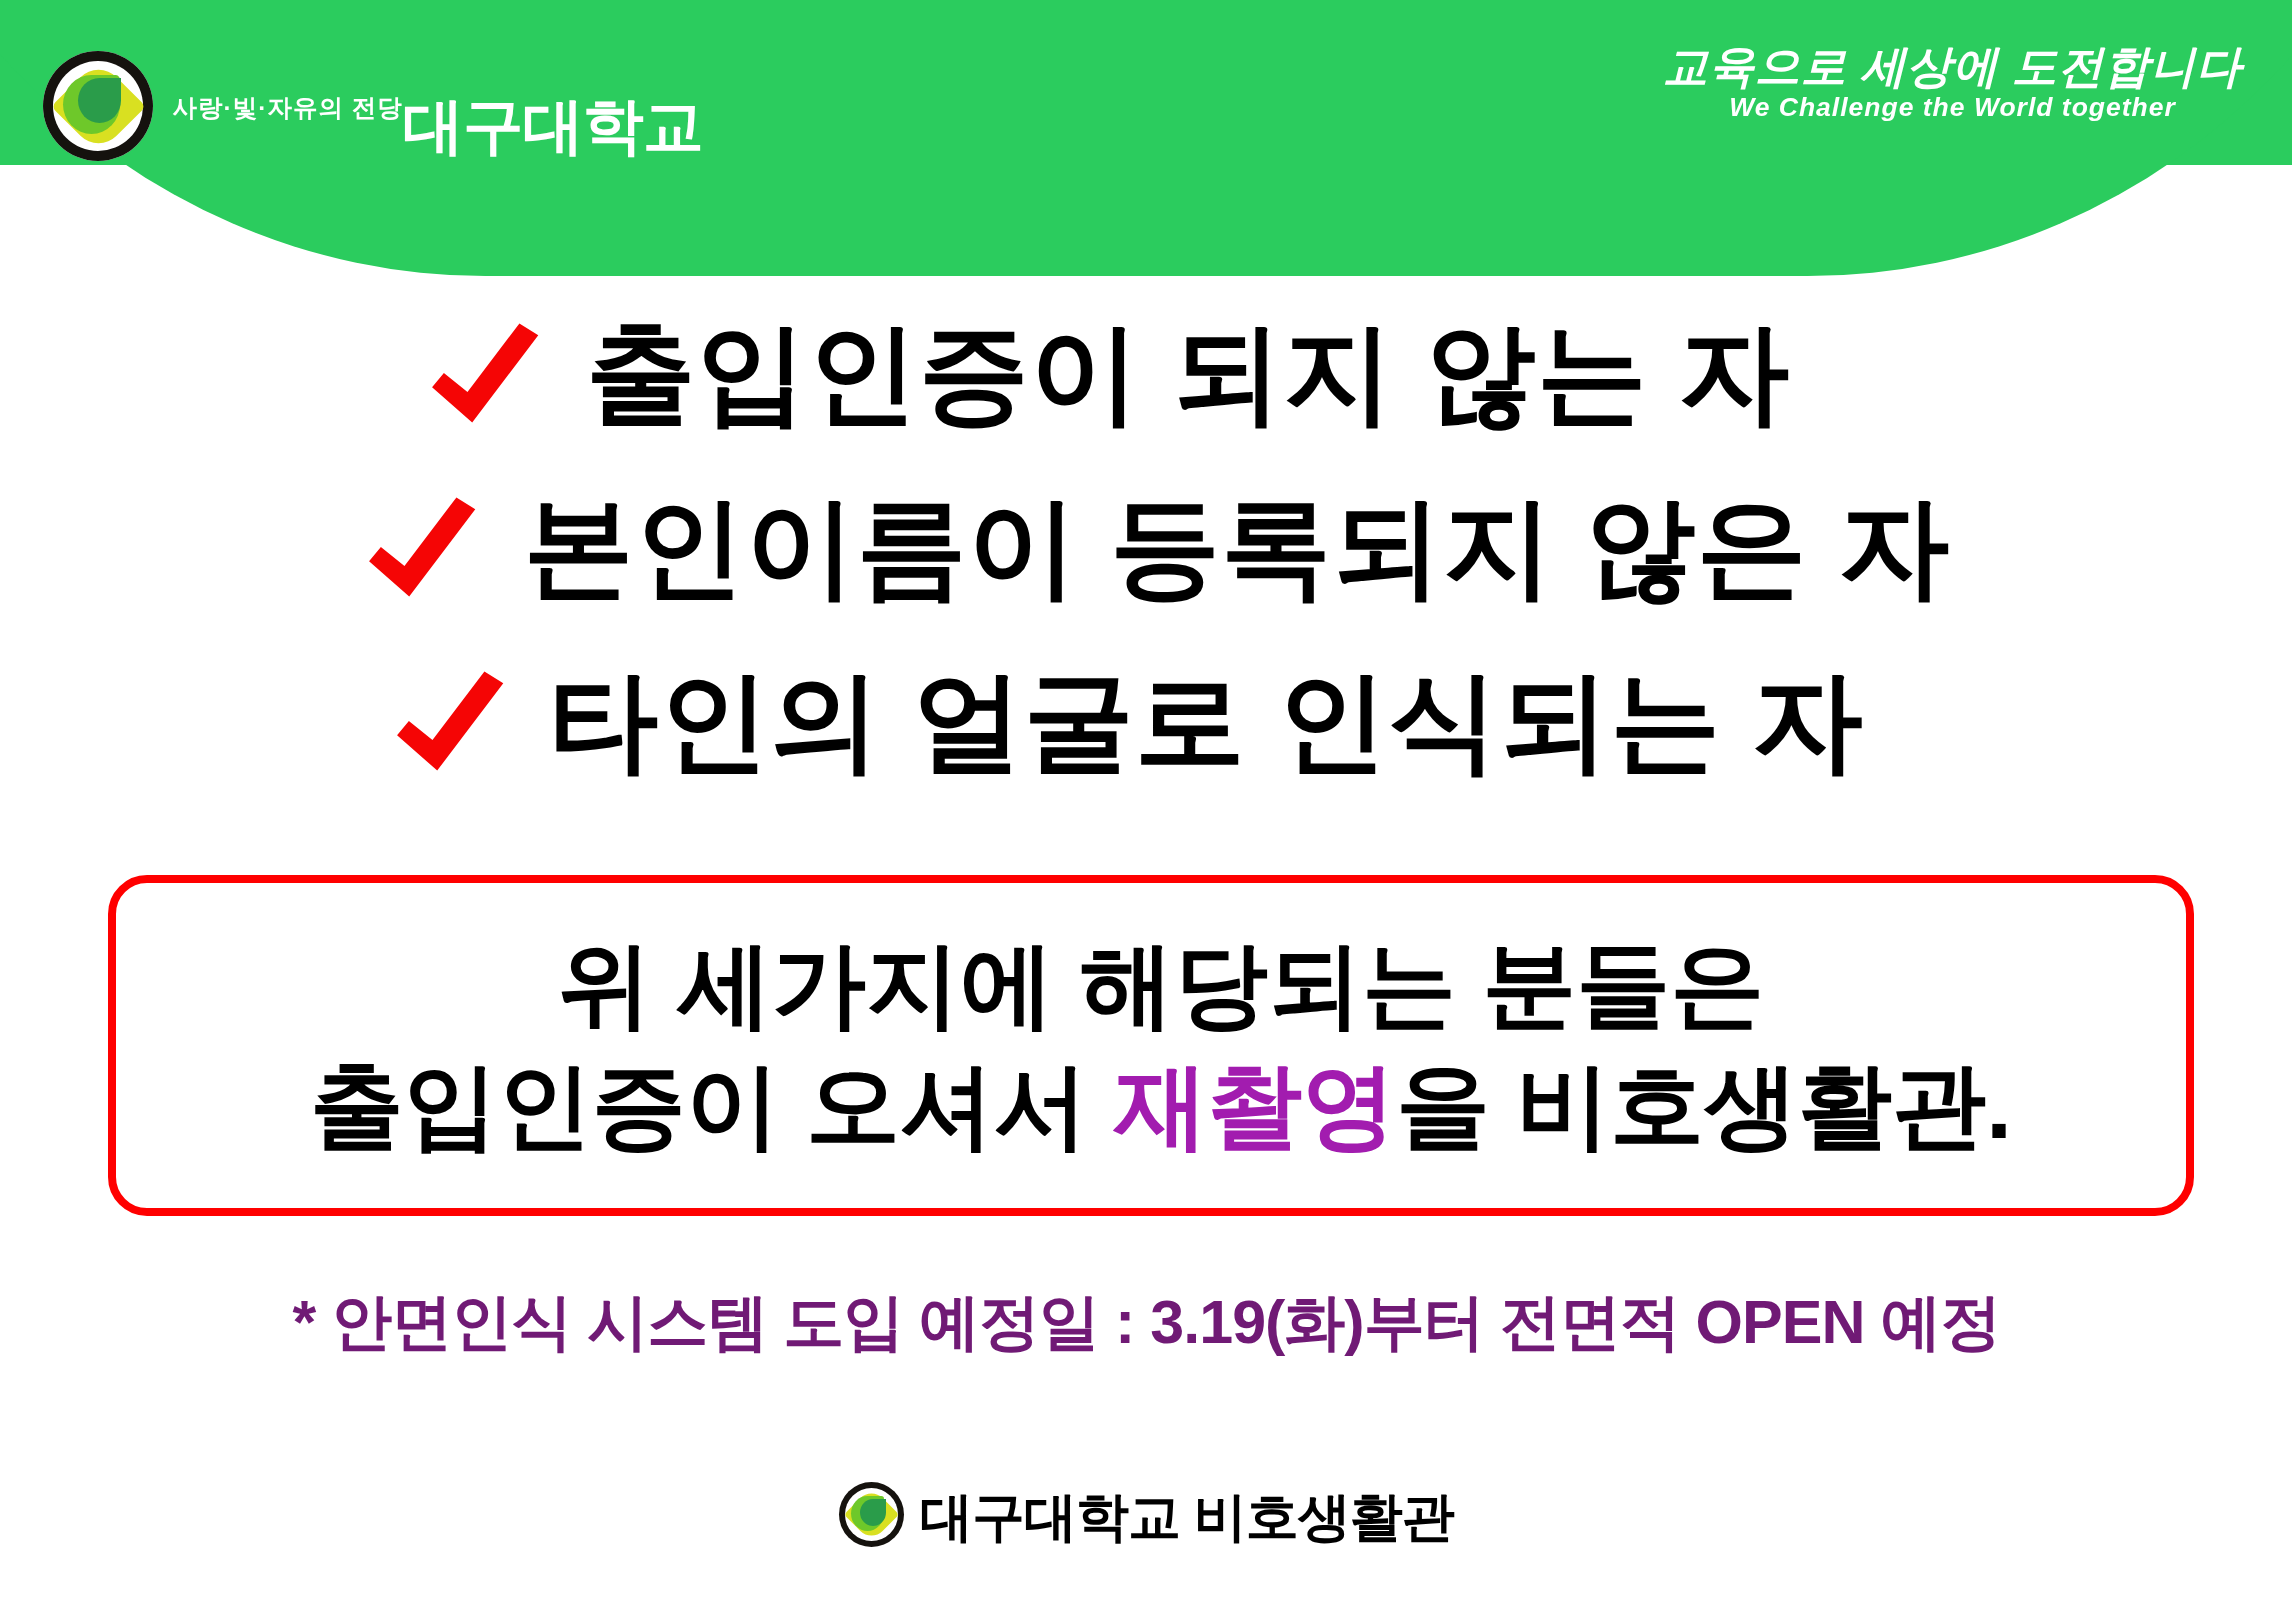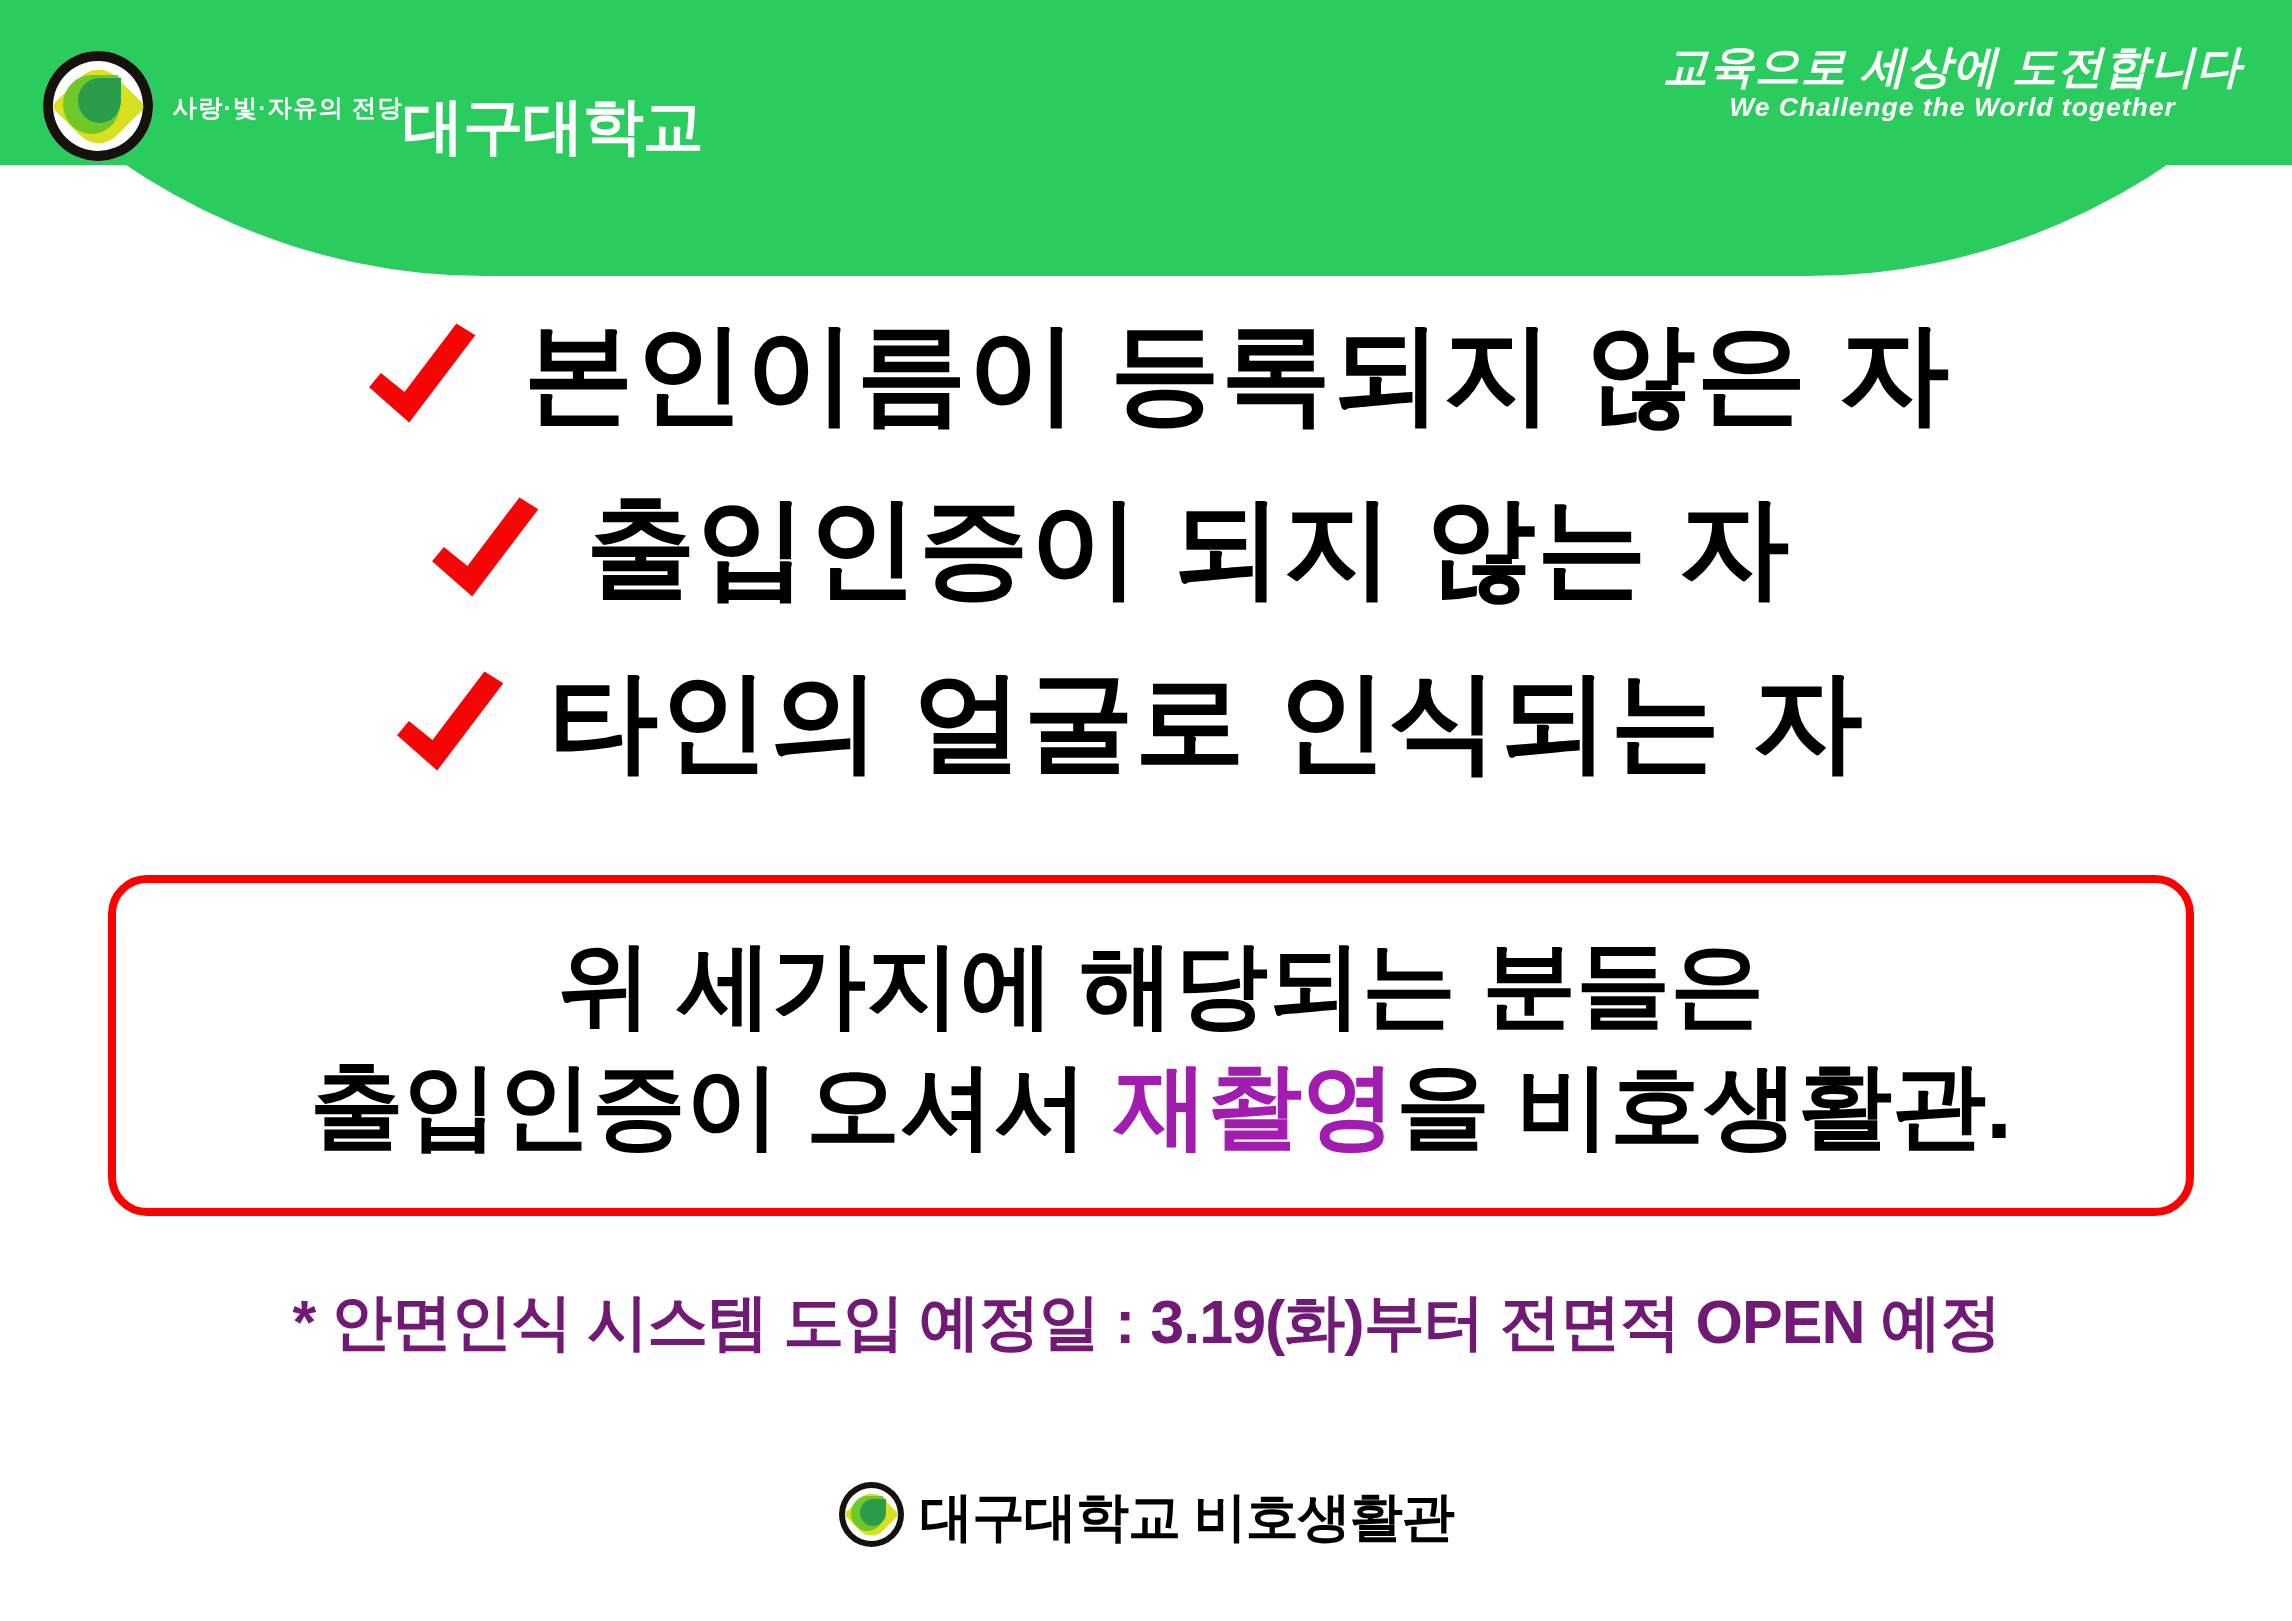--- a/index.html
+++ b/index.html
@@ -269,38 +269,38 @@
     </div>
   </div>
 
   <div class="slogan">
     <div class="slogan-ko">교육으로 세상에 도전합니다</div>
     <div class="slogan-en">We Challenge the World together</div>
   </div>
 
   <div class="checklist">
 
+    <div class="check-row r2">
+      <div class="row-inner">
+        <svg class="check-mark" viewBox="0 0 100 100">
+          <path d="M6 62 L16 50 L36 66 L80 8 L96 18 L40 92 Z" fill="#f50505"></path>
+        </svg>
+        <span class="check-text">출입인증이 되지 않는 자</span>
+      </div>
+    </div>
+
     <div class="check-row r1">
       <div class="row-inner">
         <svg class="check-mark" viewBox="0 0 100 100">
           <path d="M6 62 L16 50 L36 66 L80 8 L96 18 L40 92 Z" fill="#f50505"></path>
         </svg>
         <span class="check-text">본인이름이 등록되지 않은 자</span>
       </div>
     </div>
 
-    <div class="check-row r2">
-      <div class="row-inner">
-        <svg class="check-mark" viewBox="0 0 100 100">
-          <path d="M6 62 L16 50 L36 66 L80 8 L96 18 L40 92 Z" fill="#f50505"></path>
-        </svg>
-        <span class="check-text">출입인증이 되지 않는 자</span>
-      </div>
-    </div>
-
     <div class="check-row r3">
       <div class="row-inner">
         <svg class="check-mark" viewBox="0 0 100 100">
           <path d="M6 62 L16 50 L36 66 L80 8 L96 18 L40 92 Z" fill="#f50505"></path>
         </svg>
         <span class="check-text">타인의 얼굴로 인식되는 자</span>
       </div>
     </div>
 
   </div>

